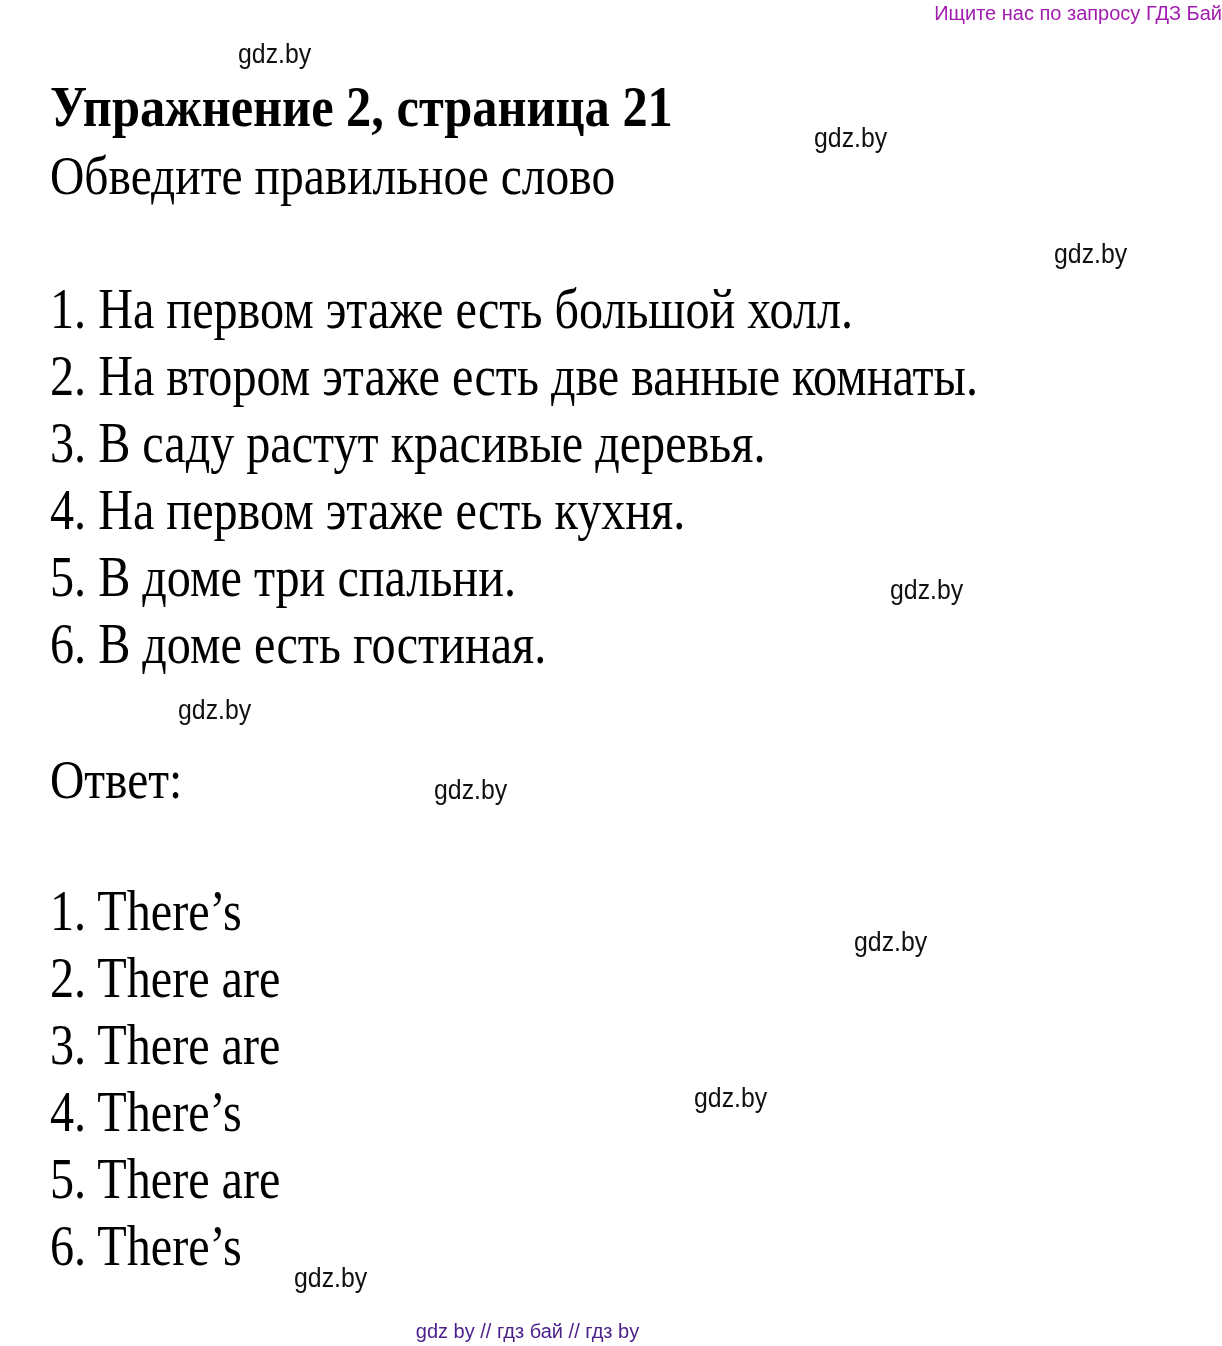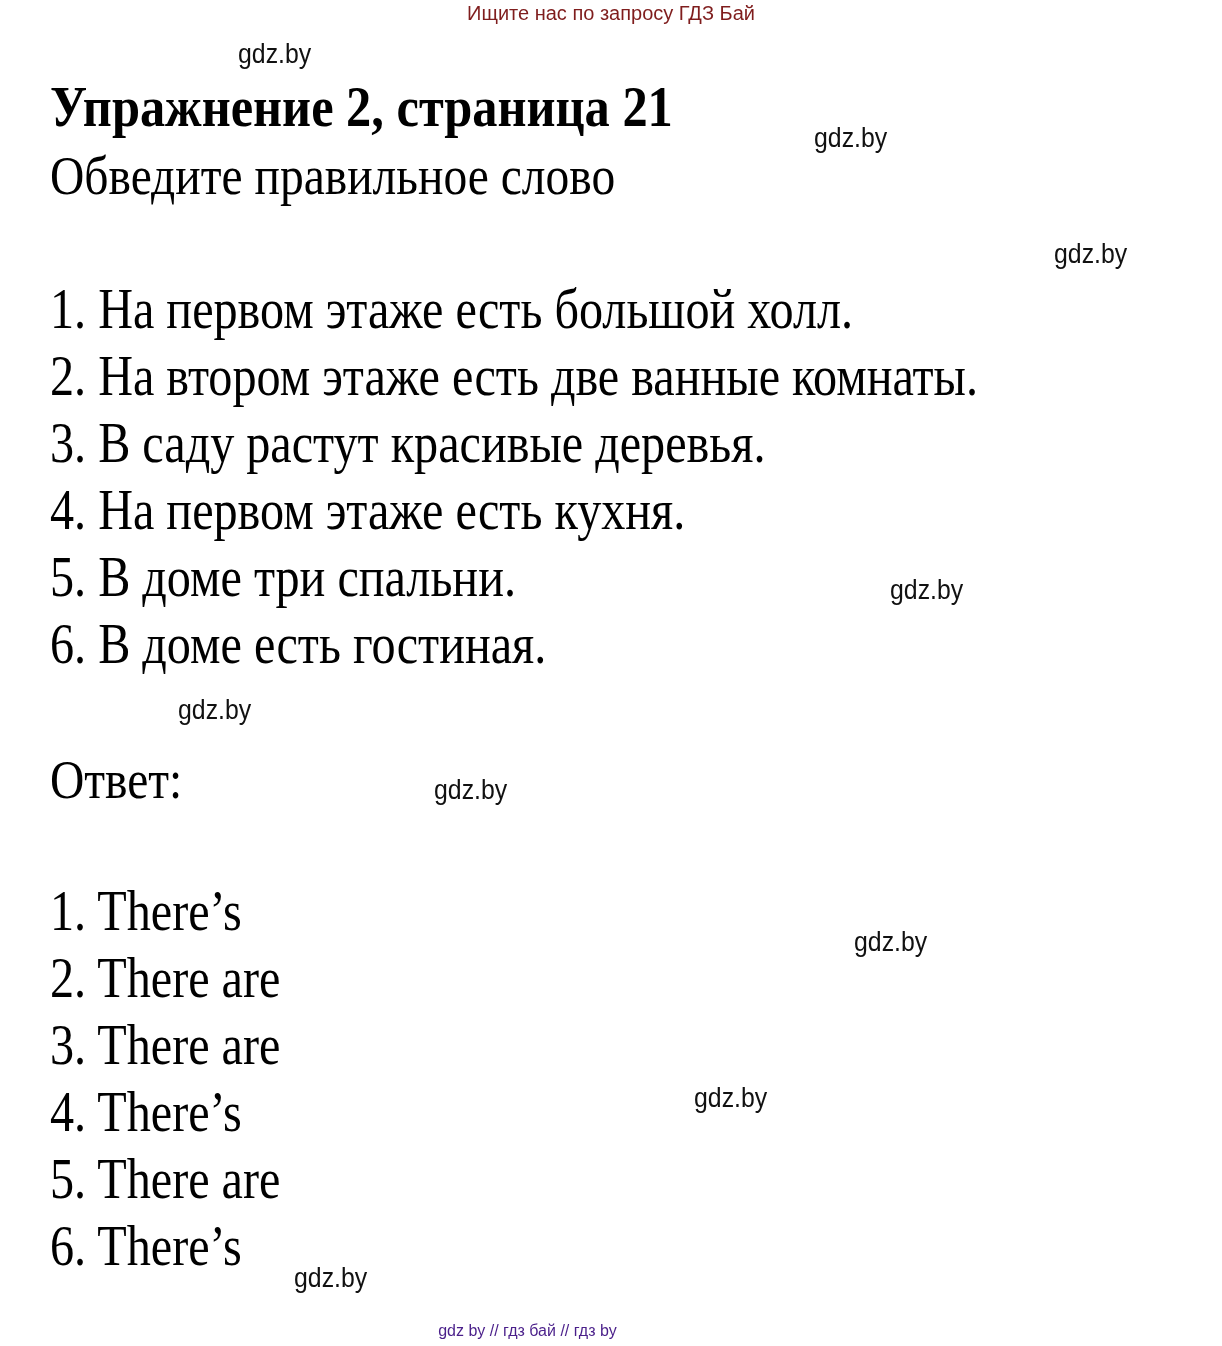--- a/index.html
+++ b/index.html
@@ -1,25 +1,25 @@
 <!DOCTYPE html>
 <html><head>
   <meta charset="utf-8">
   <style>
     html, body { margin: 0; padding: 0; background: #ffffff; }
     body { width: 1222px; height: 1346px; position: relative; overflow: hidden; }
     .abs { position: absolute; white-space: nowrap; }
     .top-banner {
-      left: 0; width: 1222px; top: 0; text-align: center;
-      font-family: "Liberation Sans", sans-serif; font-size: 20px; color: #7f1d1d;
+      left: 0; width: 1222px; top: 0; text-align: right;
+      font-family: "Liberation Sans", sans-serif; font-size: 20px; color: #a21caf;
       line-height: 26px;
     }
     .footer {
       left: 0; width: 1055px; top: 1318px; text-align: center;
-      font-family: "Liberation Sans", sans-serif; font-size: 16px; color: #4a1f8a;
+      font-family: "Liberation Sans", sans-serif; font-size: 20px; color: #4a1f8a;
       line-height: 26px;
     }
     .wm {
       font-family: "Liberation Sans", sans-serif; font-size: 27px; color: #111111;
       transform: scaleX(0.92); transform-origin: left top; line-height: 32px;
     }
     .title {
       left: 50px; top: 76px;
       font-family: "Liberation Serif", serif; font-weight: bold; font-size: 56px; color: #000;
       line-height: 62px; transform: scaleX(0.9); transform-origin: left top;

